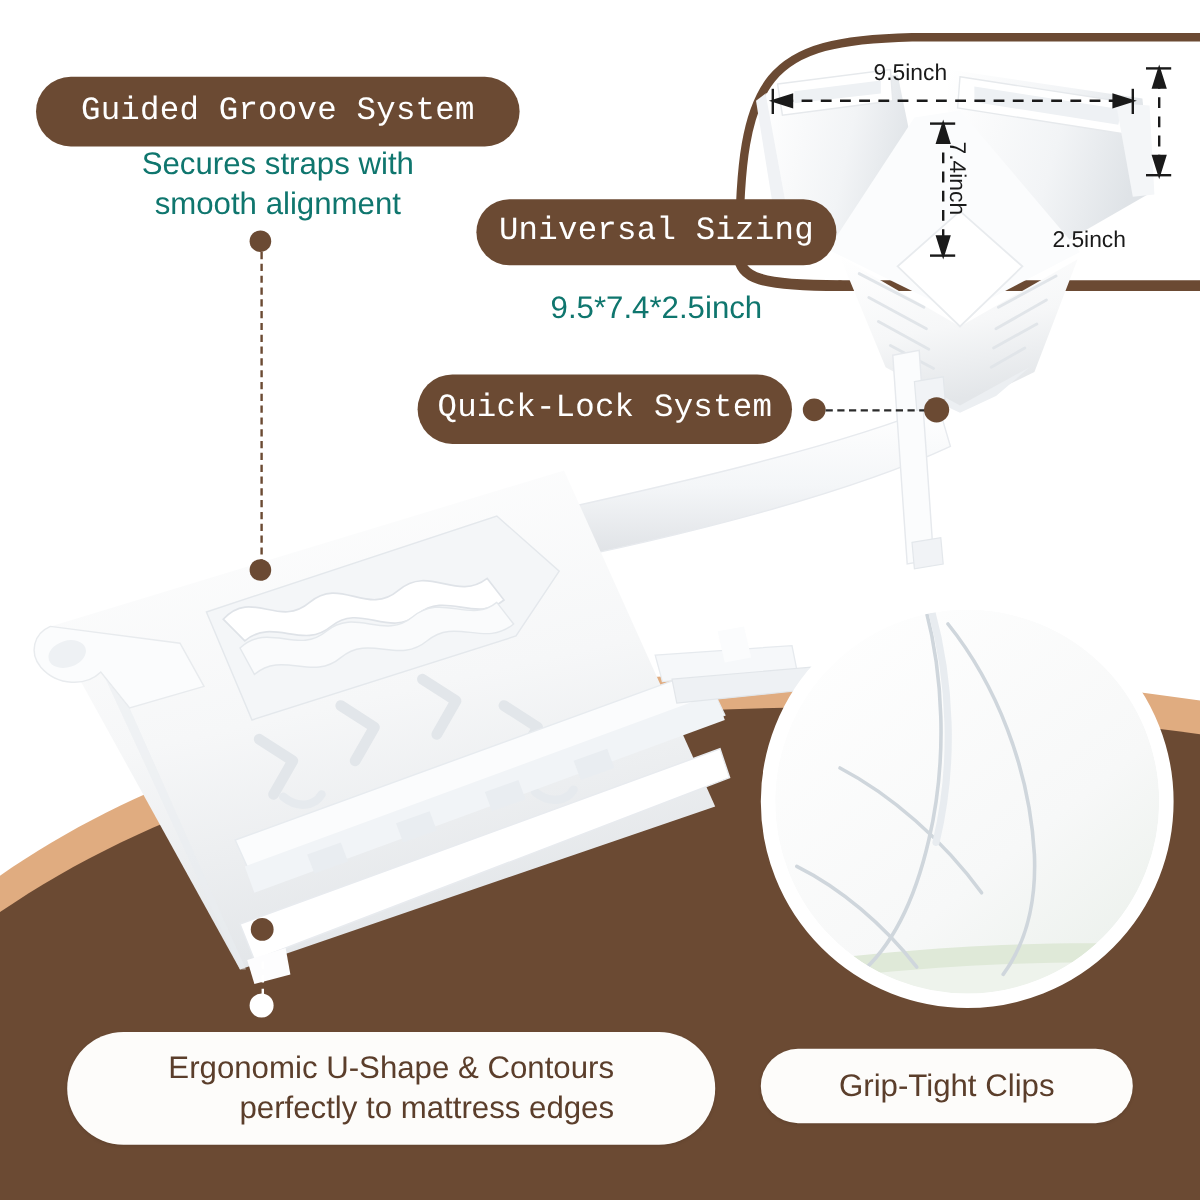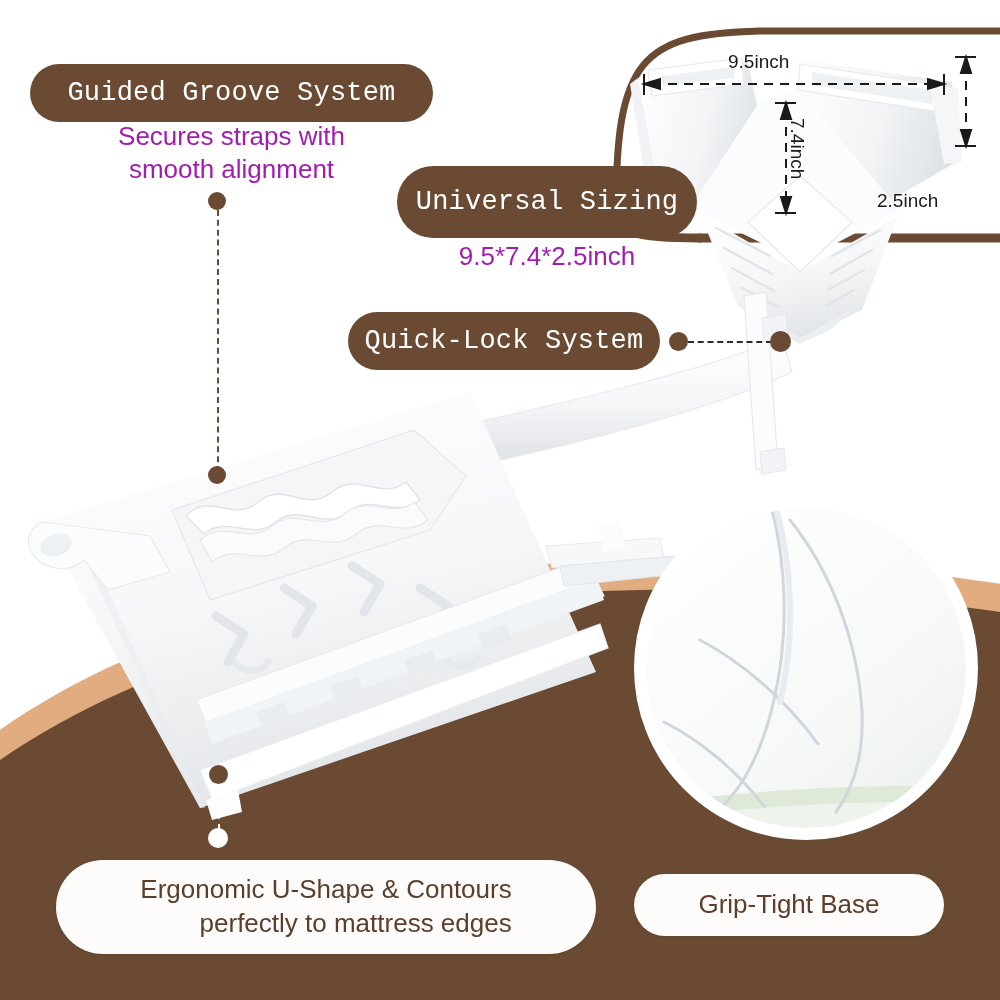--- a/index.html
+++ b/index.html
@@ -28,21 +28,21 @@
     font-size:27px;font-weight:400;letter-spacing:.2px;font-family:Liberation Mono, monospace;
   }
   .pill-light{
     background:#FDFCFA;color:#5B3E2B;
     font-size:26px;font-weight:400;
     box-shadow:0 1px 3px rgba(0,0,0,.10);
     text-align:center;
   }
   .sub-text{
     position:absolute;
-    color:#a21caf;
+    color:#0f766e;
     font-size:26px;
     text-align:center;
     line-height:1.28;
     white-space:pre-line;
   }
 
   
   .dot{position:absolute;border-radius:50%;}
   .dot-brown{background:#6B4A33;}
   .dot-white{background:#ffffff;}
@@ -257,32 +257,32 @@
 
   <div class="dim-label" style="left:877px;top:155px;margin-top:35px;">2.5inch</div>
 
   <div class="pill pill-dark" style="left:30px;top:64px;width:403px;height:58px;">
     <span>Guided Groove System</span>
   </div>
 
   <div class="sub-text" style="left:30px;top:120px;width:403px;">Secures straps with
 smooth alignment</div>
 
-  <div class="pill pill-dark" style="left:397px;top:166px;width:300px;height:72px;align-items:center;">
+  <div class="pill pill-dark" style="left:397px;top:166px;width:300px;height:55px;align-items:center;">
     <span>Universal Sizing</span>
   </div>
 
   <div class="sub-text" style="left:397px;top:240px;width:300px;">9.5*7.4*2.5inch</div>
 
   <div class="pill pill-dark" style="left:348px;top:312px;width:312px;height:58px;">
     <span>Quick-Lock System</span>
   </div>
 
   <div class="pill pill-light" style="left:56px;top:860px;width:540px;height:94px;padding:0 22px;line-height:1.3;white-space:pre-line;">
     <span style="white-space:pre-line;text-align:right;">Ergonomic U-Shape &amp; Contours
 perfectly to mattress edges</span>
   </div>
 
   <div class="pill pill-light" style="left:634px;top:874px;width:310px;height:62px;">
-    <span>Grip-Tight Base</span>
+    <span>Grip-Tight Clips</span>
   </div>
 
 </div>
 
 </body></html>

